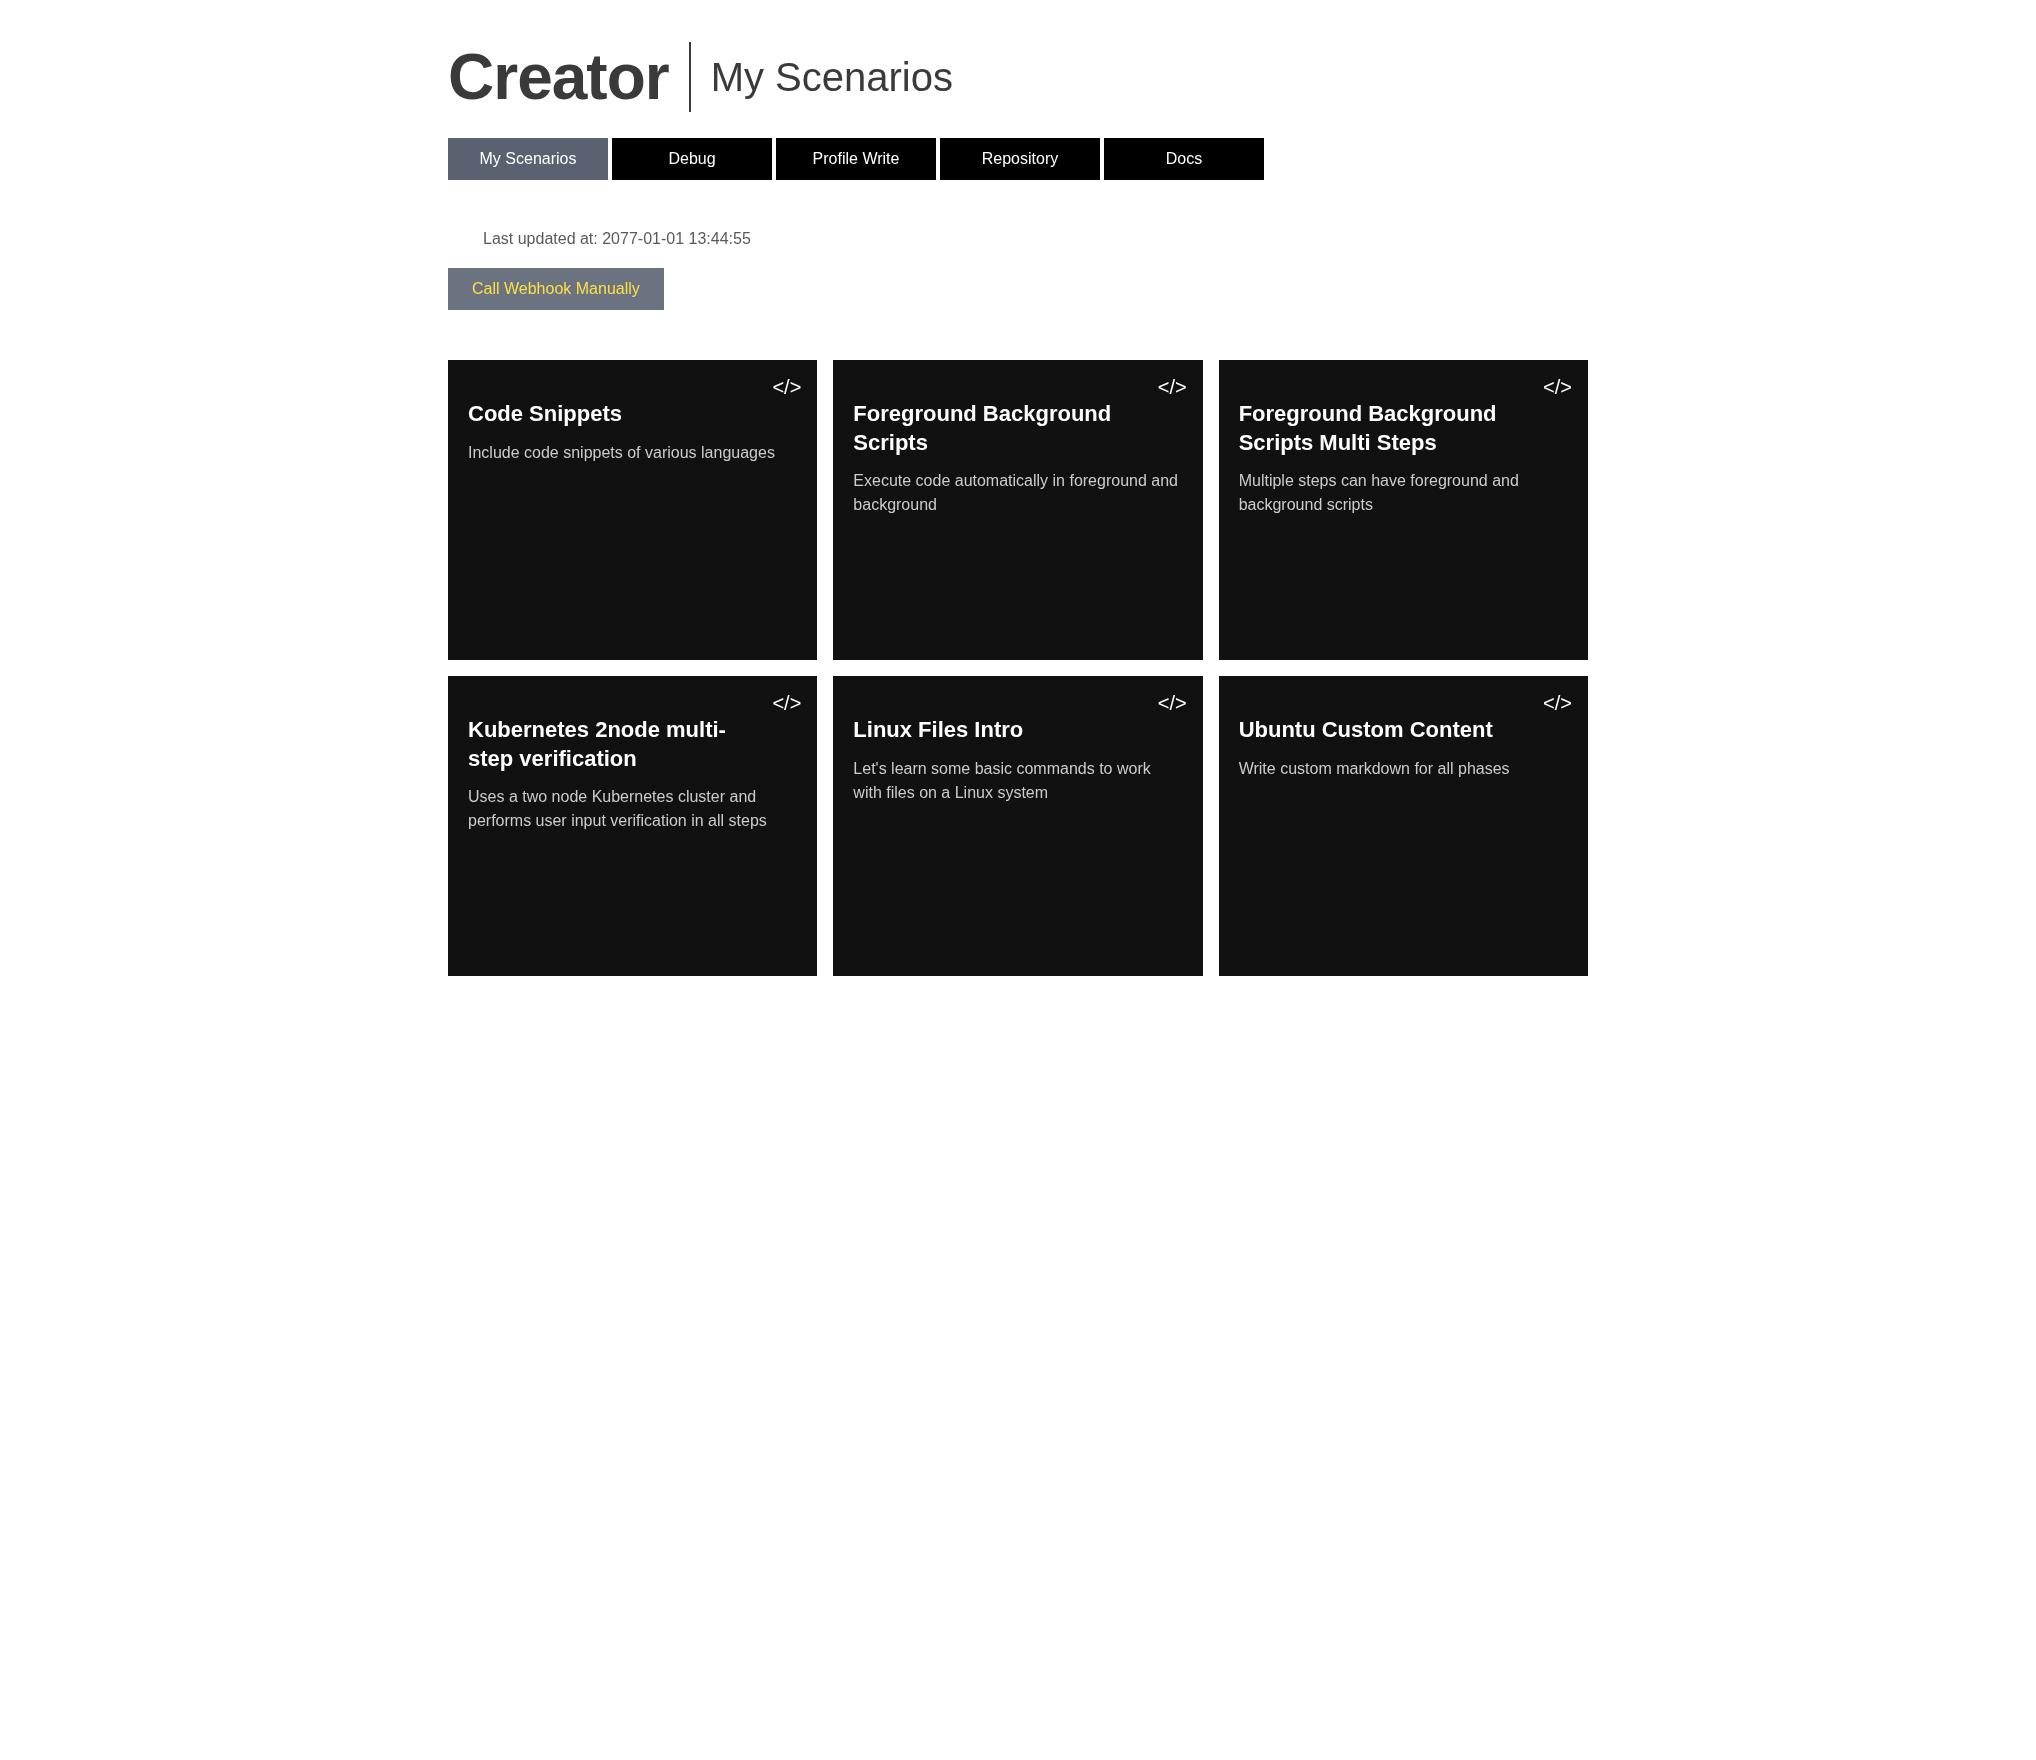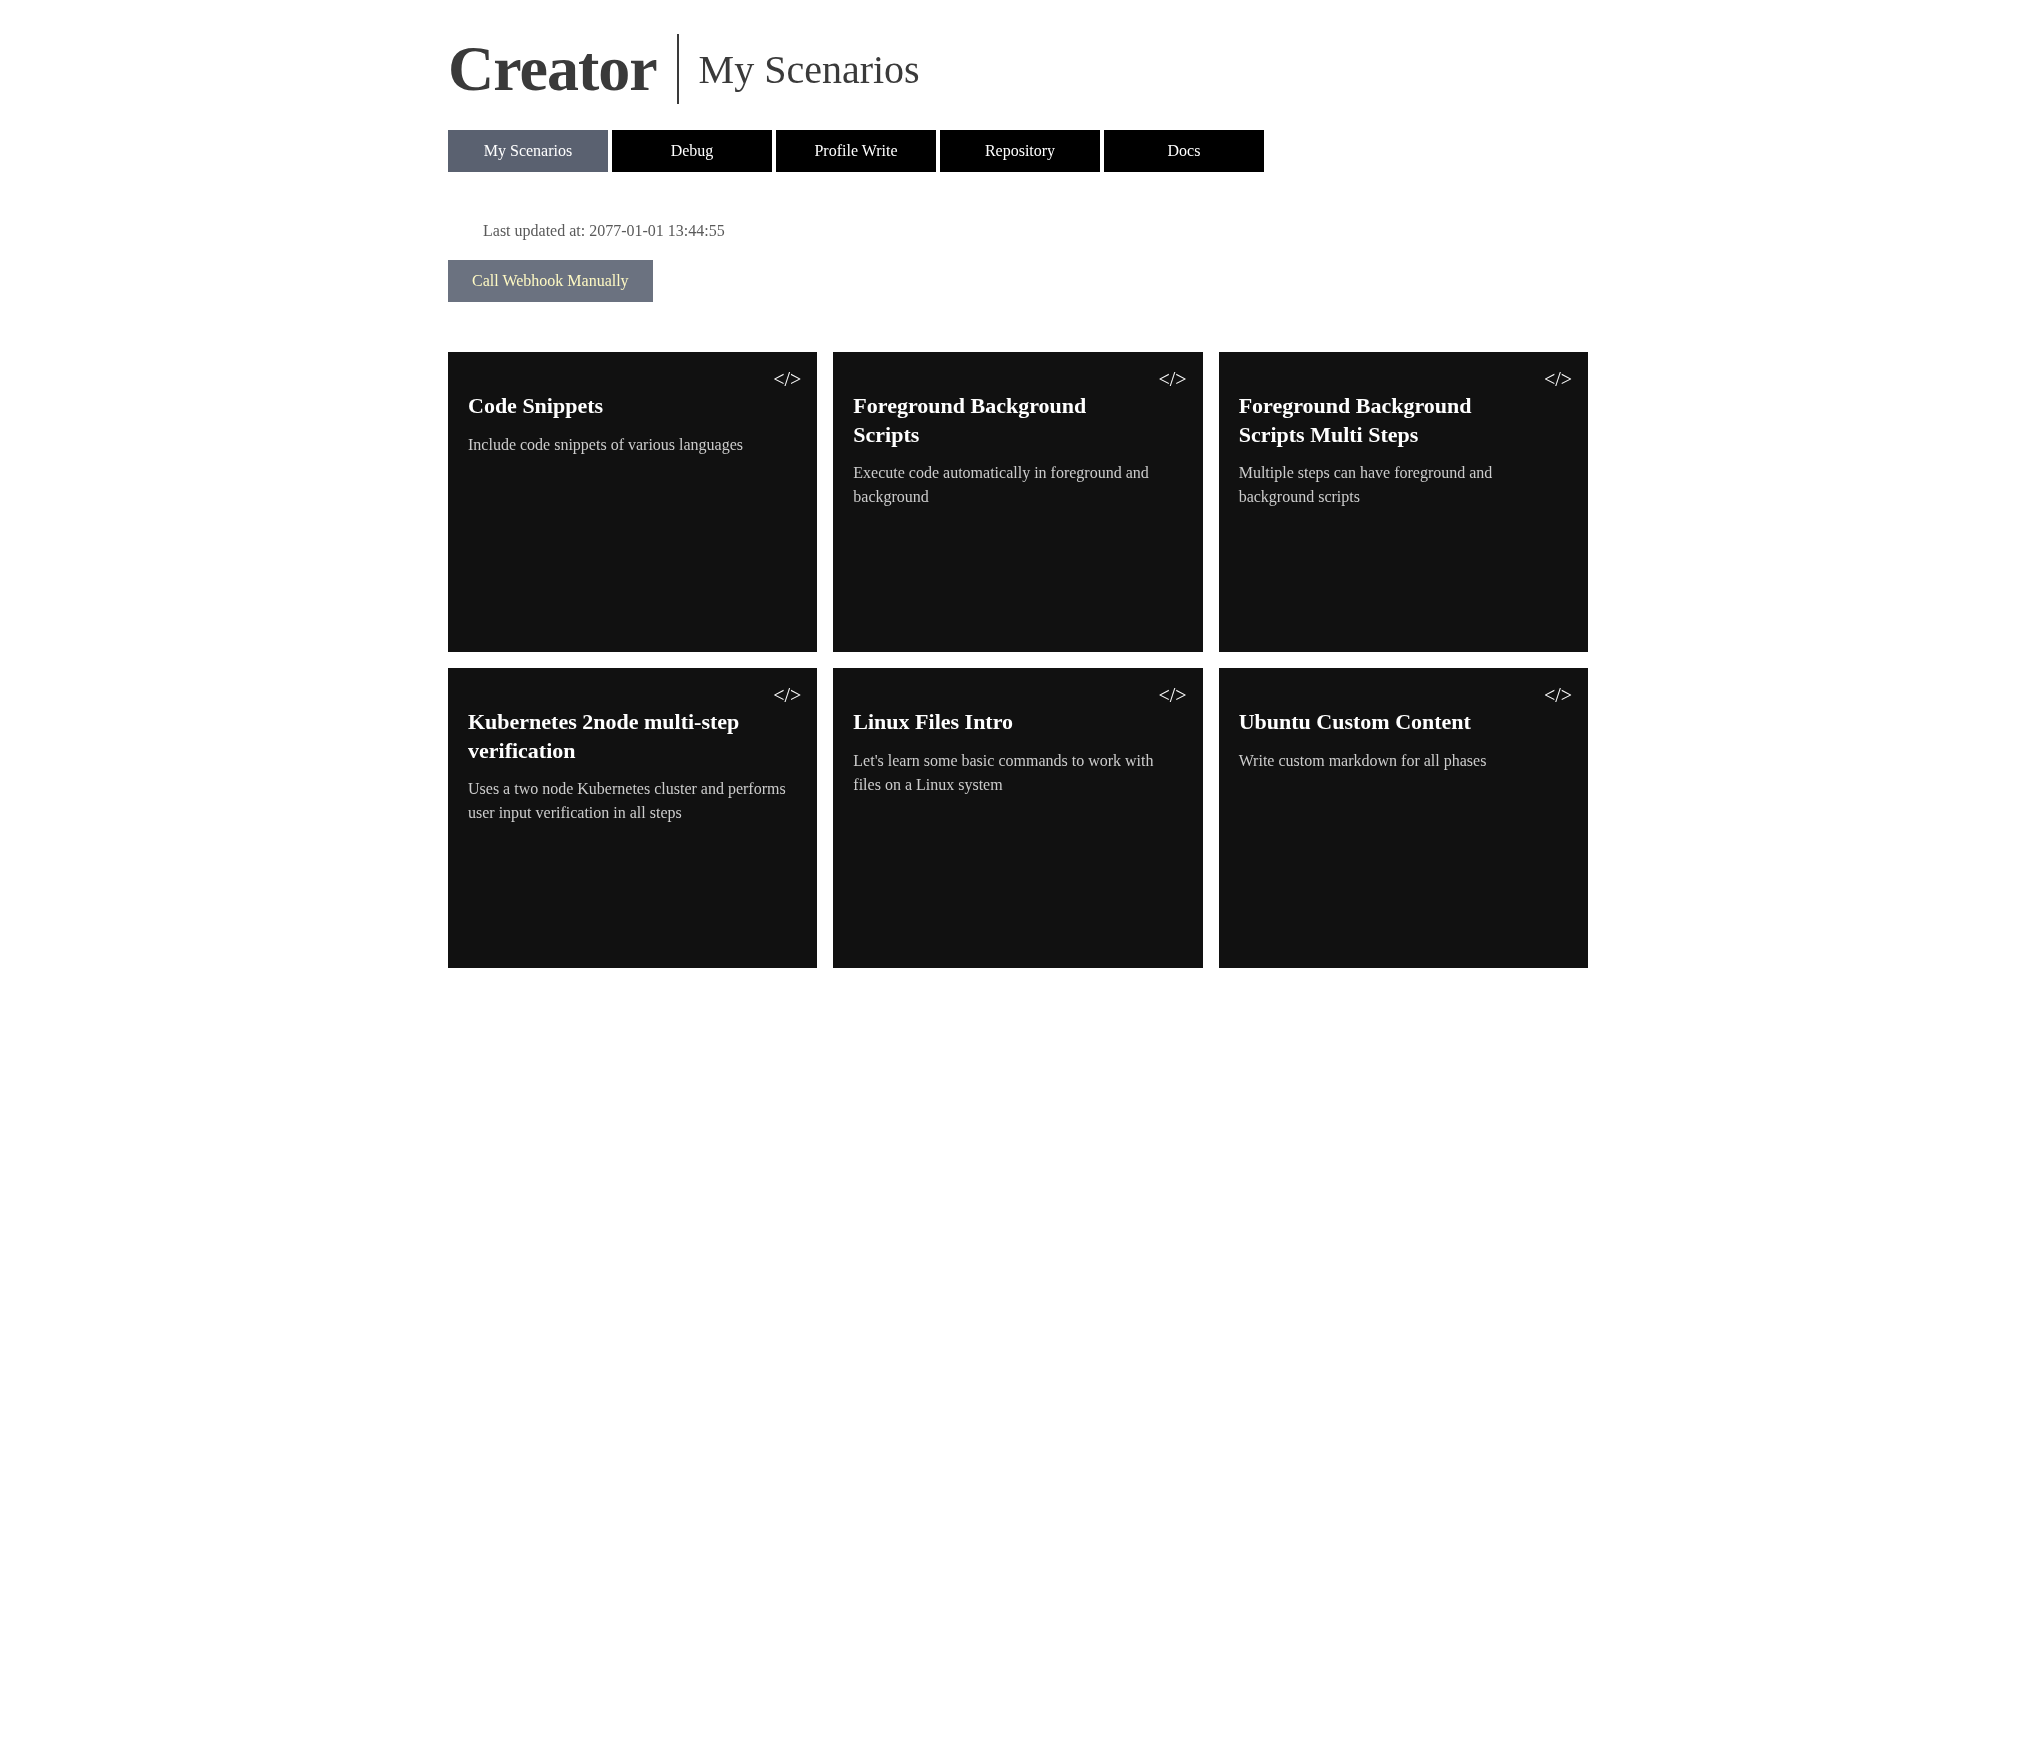--- a/index.html
+++ b/index.html
@@ -10,22 +10,21 @@
 
     body {
       font-family: -apple-system, BlinkMacSystemFont, 'Segoe UI', Helvetica, Arial, sans-serif;
       background: #ffffff;
       color: #333;
     }
 
     .page-wrapper {
       max-width: 1200px;
       margin: 0 auto;
-      padding: 32px 30px;
-      font-family: Liberation Serif, serif;
+      padding: 40px 30px;
     }
 
     
     .header {
       display: flex;
       align-items: center;
       margin-bottom: 24px;
     }
 
     .header-creator {
@@ -85,21 +84,21 @@
 
     .update-status-time {
       font-size: 16px;
       color: #5a5a5a;
       margin-bottom: 20px;
       margin-left: 35px;
     }
 
     .webhook-button {
       background: #6b7280;
-      color: #fef9c3;
+      color: #fde047;
       border: none;
       padding: 12px 24px;
       font-size: 16px;
       cursor: pointer;
       font-family: inherit;
     }
 
     
     .scenarios-grid {
       display: grid;

